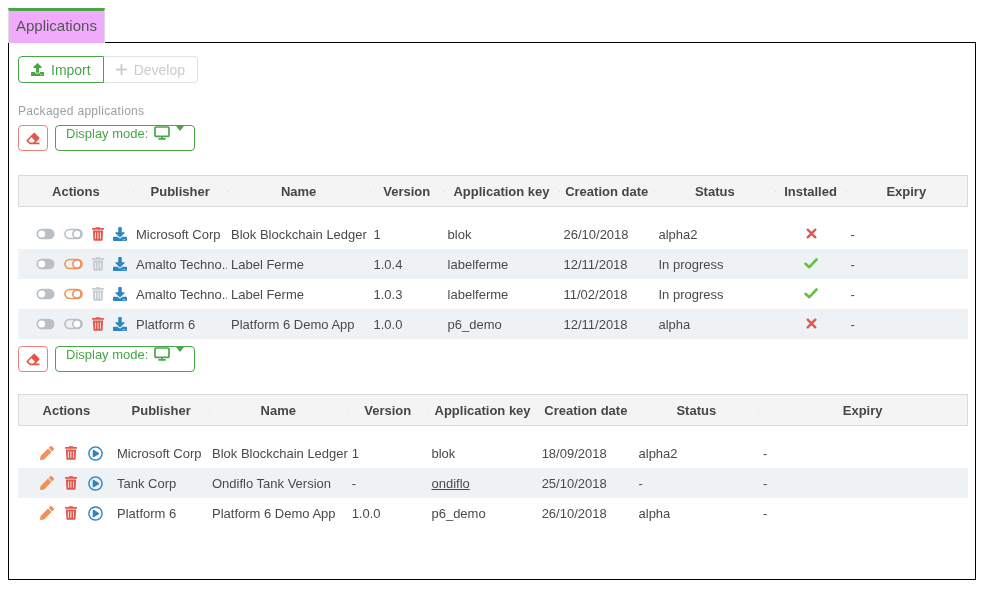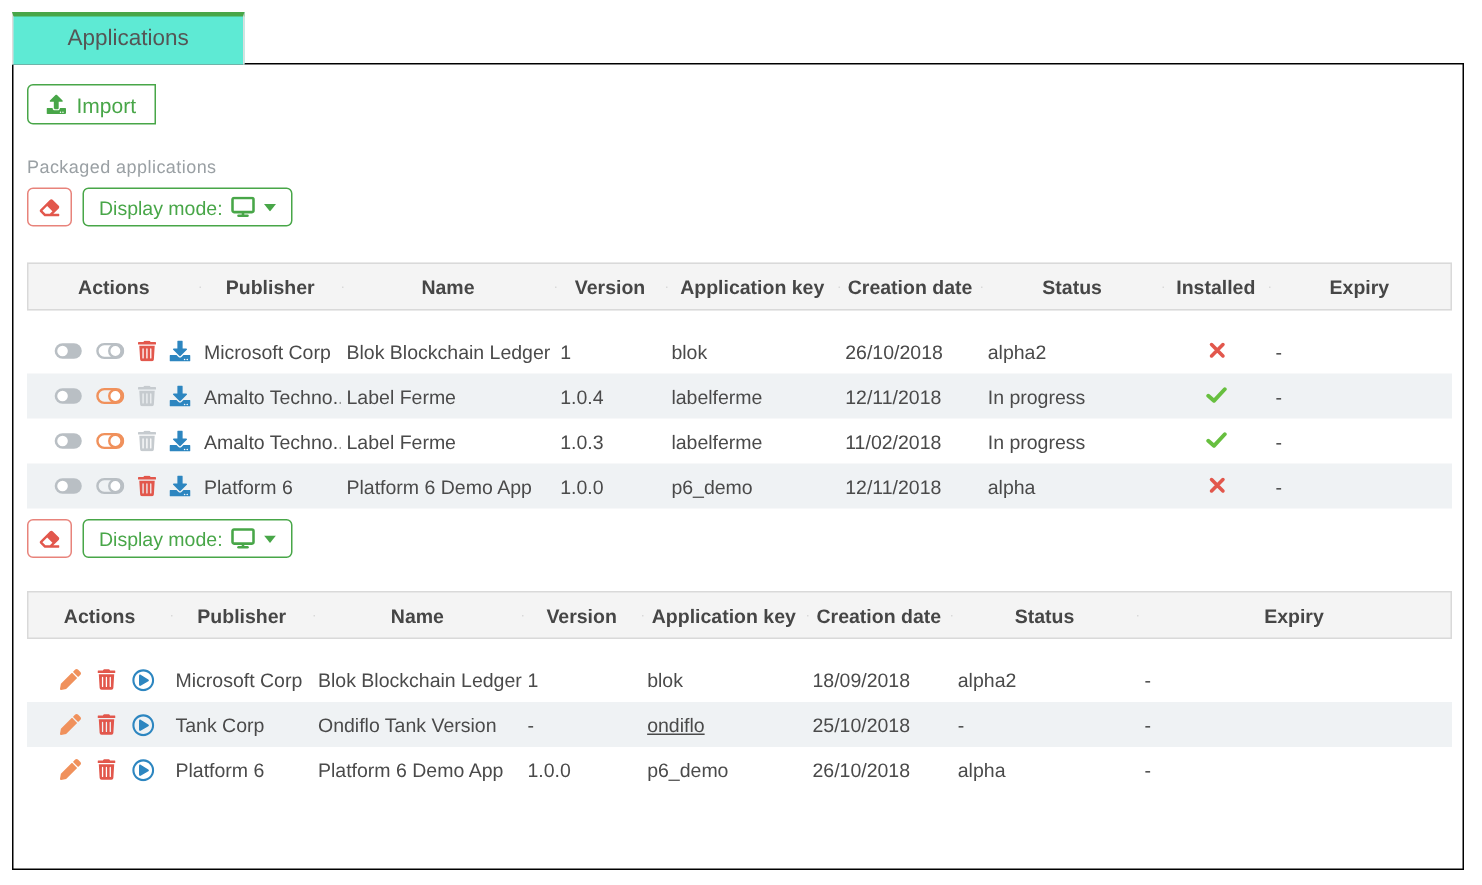--- a/index.html
+++ b/index.html
@@ -2,21 +2,21 @@
 <html><head>
 <meta charset="utf-8">
 <style>
   * { box-sizing: border-box; margin: 0; padding: 0; }
   html,body { width: 988px; height: 590px; background: #fff; overflow: hidden; }
   body { font-family: "Liberation Sans", sans-serif; font-size: 13px; color: #4a4a4a; position: relative; }
 
   
   .tab {
     position: absolute; left: 8px; top: 8px; z-index: 2;
-    height: 35px; padding: 0 36px; background: #5eead4;
+    height: 35px; padding: 0 7px; background: #f0abfc;
     border: 1px solid #ddd; border-bottom: none;
     border-top: 3px solid #48a648;
     font-size: 15px; color: #555; line-height: 30px; cursor: pointer;
   }
 
   
   .panel {
     position: absolute; left: 8px; top: 42px;
     width: 968px; height: 538px;
     border: 1px solid #000000; background: #fff;
@@ -35,21 +35,21 @@
 
   .section-title { font-size: 12px; color: #9aa0a4; letter-spacing: .3px; margin-top: 21px; }
 
   .controls { display: flex; gap: 7px; margin-top: 7px; }
   .btn-eraser {
     display: inline-flex; align-items: center; justify-content: center;
     width: 30px; height: 26px; background: #fff;
     border: 1px solid #e8837b; border-radius: 4px; cursor: pointer;
   }
   .btn-display {
-    display: inline-flex; align-items: center; gap: 6px;
+    display: inline-flex; align-items: flex-start; gap: 6px;
     height: 26px; padding: 0 10px; background: #fff;
     border: 1px solid #48a648; border-radius: 4px;
     color: #48a648; font-family: "Liberation Sans", sans-serif; font-size: 13px; cursor: pointer;
   }
 
   
   .table { width: 950px; margin-top: 24px; }
   .table.second { margin-top: 22px; }
   .thead {
     display: flex; align-items: center; height: 32px;
@@ -81,20 +81,29 @@
 <div class="panel">
 
   <div class="btn-group">
     <button class="btn btn-import">
       <span class="ic">
           <svg width="13" height="13" viewBox="0 0 512 512">
             <path fill="#48a648" d="M296 384h-80c-13.3 0-24-10.7-24-24V192h-87.7c-17.8 0-26.7-21.5-14.1-34.1L242.3 5.7c7.5-7.5 19.8-7.5 27.3 0l152.2 152.2c12.6 12.6 3.7 34.1-14.1 34.1H320v168c0 13.3-10.7 24-24 24zm216-8v112c0 13.3-10.7 24-24 24H24c-13.3 0-24-10.7-24-24V376c0-13.3 10.7-24 24-24h136v8c0 30.9 25.1 56 56 56h80c30.9 0 56-25.1 56-56v-8h136c13.3 0 24 10.7 24 24zm-124 88c0-11-9-20-20-20s-20 9-20 20 9 20 20 20 20-9 20-20zm64 0c0-11-9-20-20-20s-20 9-20 20 9 20 20 20 20-9 20-20z"></path>
           </svg>
         </span>
       <span>Import</span>
+    </button>
+    <button class="btn btn-develop">
+      <span class="ic">
+          <svg width="11" height="11" viewBox="0 0 12 12">
+            <path fill="#cbcbcb" d="M5 0h2v12H5z"></path>
+            <path fill="#cbcbcb" d="M0 5h12v2H0z"></path>
+          </svg>
+        </span>
+      <span>Develop</span>
     </button>
   </div>
 
   <div class="section-title">Packaged applications</div>
 
   <div class="controls">
     <button class="btn-eraser">
       <span class="ic">
           <svg width="14" height="13" viewBox="0 0 512 512">
             <path fill="#e2574c" d="M497.9 273.9c18.7-18.7 18.7-49.1 0-67.9l-160-160c-18.7-18.7-49.1-18.7-67.9 0l-256 256c-18.7 18.7-18.7 49.1 0 67.9l96 96A48 48 0 0 0 144 480h356c6.6 0 12-5.4 12-12v-40c0-6.6-5.4-12-12-12H355.9l142-142.1zM195.3 211.3l137.4 137.4L265.4 416H150.6l-80-80 124.7-124.7z"></path>

